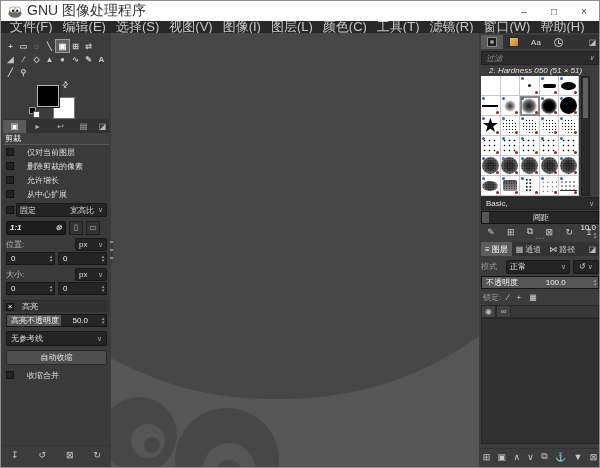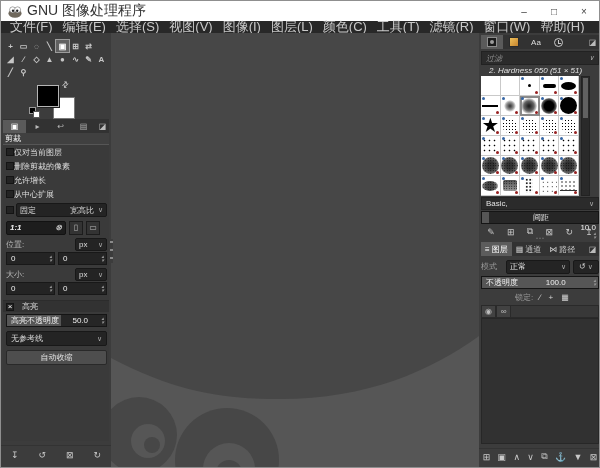--- a/index.html
+++ b/index.html
@@ -42,21 +42,21 @@
 
   .topts { position:absolute; left:2px; top:86px; width:106px; height:322px; background:#3a3a3a; }
   .dtabs { display:flex; height:14px; align-items:flex-end; background:#323232; }
   .dtab { width:23px; height:13px; display:flex; align-items:center; justify-content:center;
           color:#b9b9b9; font-size:8px; }
   .dtab.selected { background:#5a5a5a; color:#fff; }
   .menubtn { margin-left:auto; width:13px; height:13px; display:flex; align-items:center;
              justify-content:center; color:#bbb; font-size:8px; }
   .sect-title { height:12px; line-height:12px; padding-left:2px; color:#eee;
                 border-bottom:1px solid #565656; background:#404040; }
-  .cbrow { display:flex; align-items:center; gap:0; height:14px; padding-left:3px; }
+  .cbrow { display:flex; align-items:center; gap:13px; height:14px; padding-left:3px; }
   .cbox { width:8px; height:8px; background:#232323; border:1px solid #141414; flex:none; }
   .cbox.checked { color:#fff; font-size:8px; line-height:6px; text-align:center; }
   .cbox.checked::after { content:"×"; }
   .fixedrow { display:flex; align-items:center; gap:2px; padding:2px 2px 2px 3px; height:18px; }
   .combo { flex:1; height:14px; background:#242424; border:1px solid #181818; border-radius:2px;
            display:flex; align-items:center; padding:0 3px; gap:2px; }
   .combo .val { white-space:nowrap; }
   .chev { margin-left:auto; color:#aaa; font-size:7px; }
   .ratiorow { display:flex; align-items:center; gap:3px; padding:1px 2px 2px 3px; height:18px; }
   .entry { width:60px; height:14px; background:#1d1d1d; border:1px solid #121212; border-radius:2px;
@@ -189,21 +189,21 @@
                display:flex; align-items:center; padding:0 3px; color:#e6e6e6; }
   .modereset { width:26px; height:14px; background:#242424; border:1px solid #181818; border-radius:2px;
                display:flex; align-items:center; justify-content:center; gap:2px; color:#ccc; }
   .opacityrow { position:absolute; left:2px; top:243px; width:118px; height:13px;
                 border:1px solid #151515; display:flex; align-items:center; padding:0 2px 0 4px;
                 color:#eee;
                 background:linear-gradient(to right,#565656 var(--fill,0%),#262626 var(--fill,0%)); }
   .opacityrow .sval { margin-left:auto; }
   .lockrow { position:absolute; left:2px; top:258px; width:118px; height:13px; display:flex;
              align-items:center; gap:6px; padding-left:2px; }
-  .lockrow .lab { color:#9a9a9a;margin-left:32px; }
+  .lockrow .lab { color:#9a9a9a; }
   .lockbtn { color:#d5d5d5; font-size:8px; }
   .lheader { position:absolute; left:2px; top:272px; width:118px; height:13px; display:flex; }
   .hcell { width:15px; height:13px; background:#424242; border:1px solid #2a2a2a; display:flex;
            align-items:center; justify-content:center; color:#bdbdbd; font-size:8px; }
   .hrest { flex:1; background:#383838; border:1px solid #2a2a2a; border-left:none; }
   .llist { position:absolute; left:2px; top:285px; width:118px; height:126px; background:#313131;
            border:1px solid #272727; }
   .lbtns { position:absolute; left:0; bottom:3px; width:122px; height:16px;
            border-top:1px solid #333; display:flex; align-items:center;
            justify-content:space-around; color:#c9c9c9; font-size:9px; }
@@ -439,20 +439,24 @@
           </span>
       </div>
 
       <div class="fullcombo">
         <span>无参考线</span>
         <span class="chev">∨</span>
       </div>
 
       <div class="pushbtn">自动收缩</div>
 
+      <div class="cbrow" style="margin-top:3px">
+        <span class="cbox"></span>
+        <span>收缩合并</span>
+      </div>
     </div>
 
     <div class="optsfoot">
 
     <span class="footbtn"><span>↧</span></span>
         <span class="footbtn"><span>↺</span></span>
         <span class="footbtn"><span>⊠</span></span>
         <span class="footbtn"><span>↻</span></span>
       </div>
   </div>

